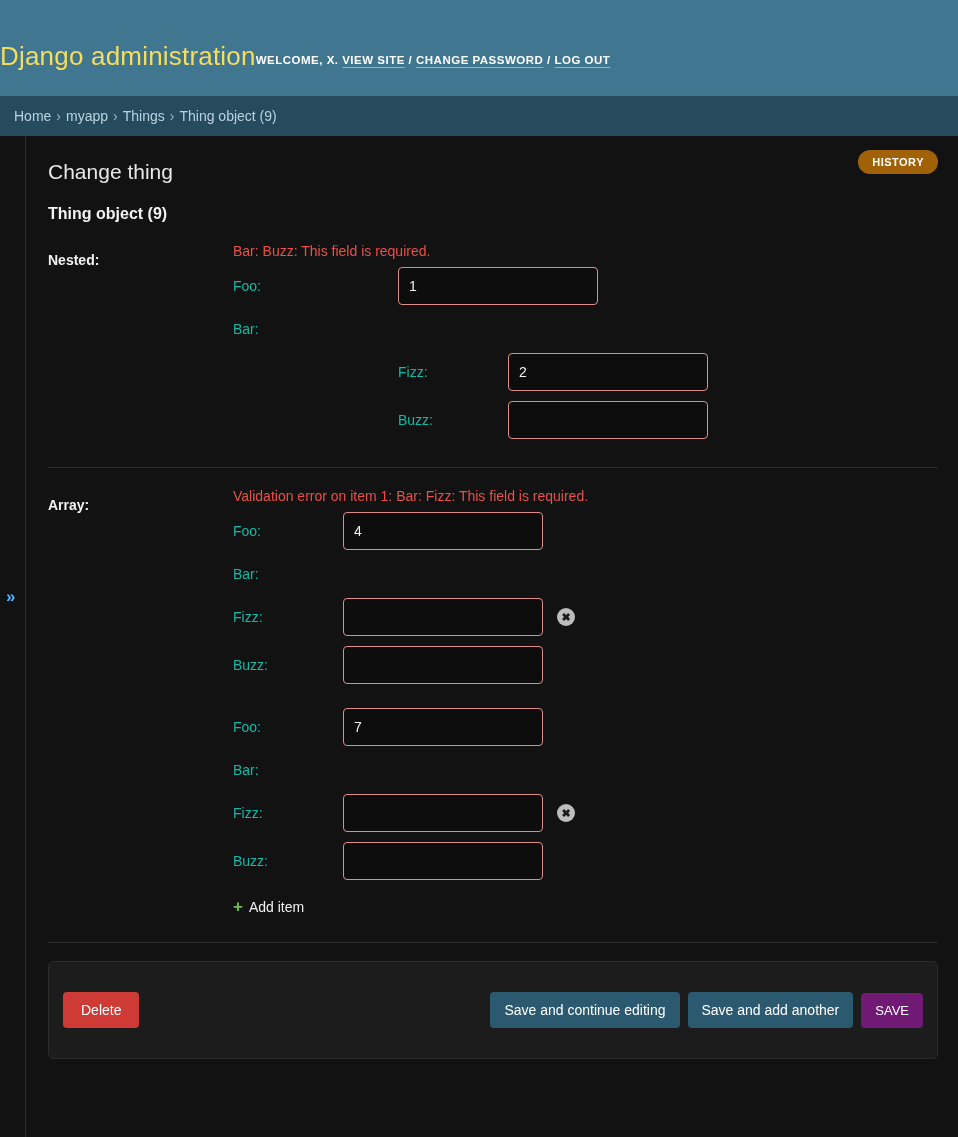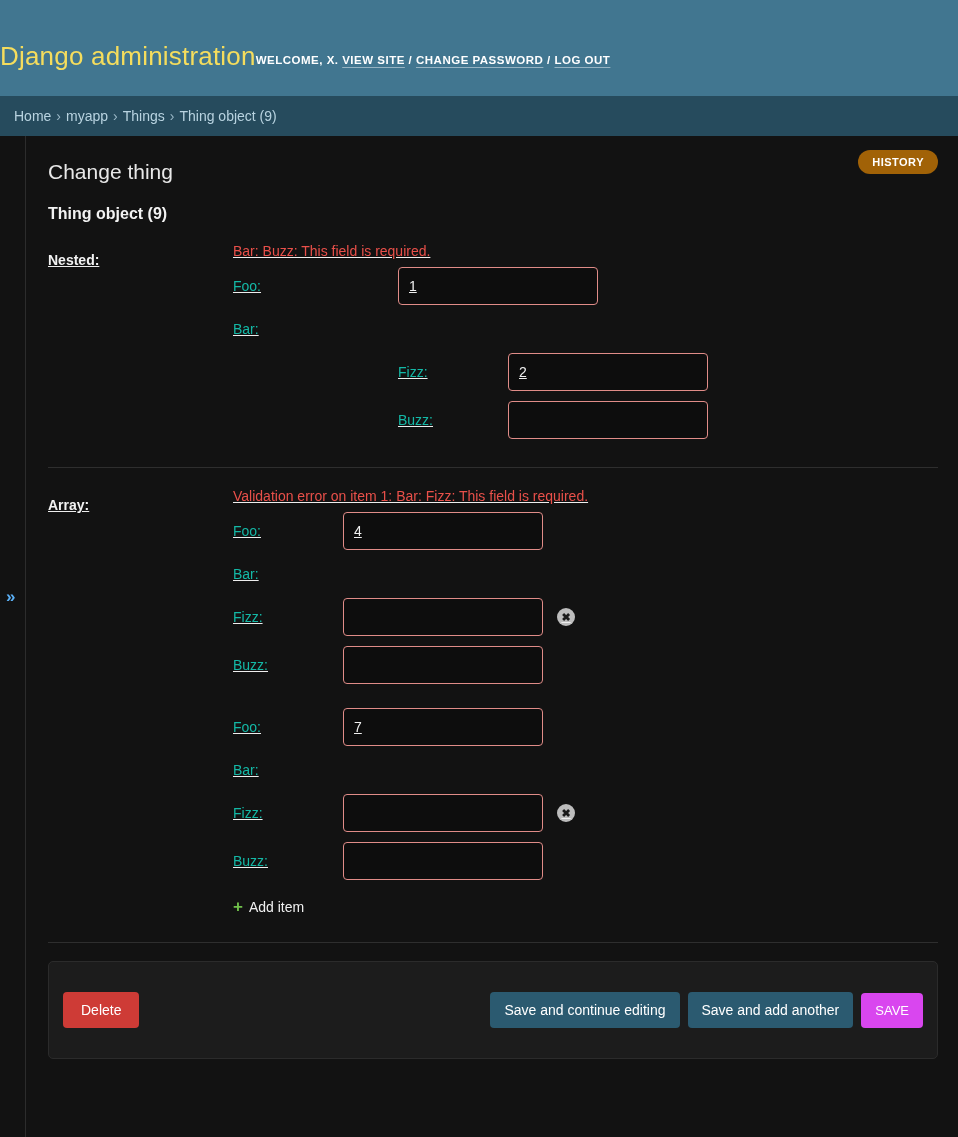--- a/index.html
+++ b/index.html
@@ -133,21 +133,20 @@
     font-size: 14px;
     background: #1b1212;
   }
 
   
   .module { margin-top: 20px; }
   .form-row {
     display: flex;
     align-items: flex-start;
     padding: 0;
-    text-decoration: underline;
   }
   .row-label {
     width: 185px;
     flex: 0 0 185px;
     font-weight: bold;
     font-size: 14px;
     color: #f2f2f2;
     padding-top: 9px;
   }
   .row-body { flex: 1 1 auto; }
@@ -245,21 +244,21 @@
     border: none;
     border-radius: 4px;
     font-size: 14px;
     font-family: "Liberation Sans", sans-serif;
     padding: 10px 14px;
     cursor: pointer;
     color: #ffffff;
   }
   .btn-delete { background: #ce3b36; padding: 10px 18px; }
   .btn-secondary { background: #2b5a70; }
-  .btn-save { background: #d946ef; font-size: 13px; text-transform: uppercase; padding: 10px 14px; }
+  .btn-save { background: #701a75; font-size: 13px; text-transform: uppercase; padding: 10px 14px; }
   .spacer { flex: 1 1 auto; }
   .btn + .btn { margin-left: 8px; }
 </style>
 </head>
 <body>
 
 <div id="branding-header">
   <div id="site-title">Django administration</div>
   <div id="user-tools">
     <span class="welcome">WELCOME,</span>

